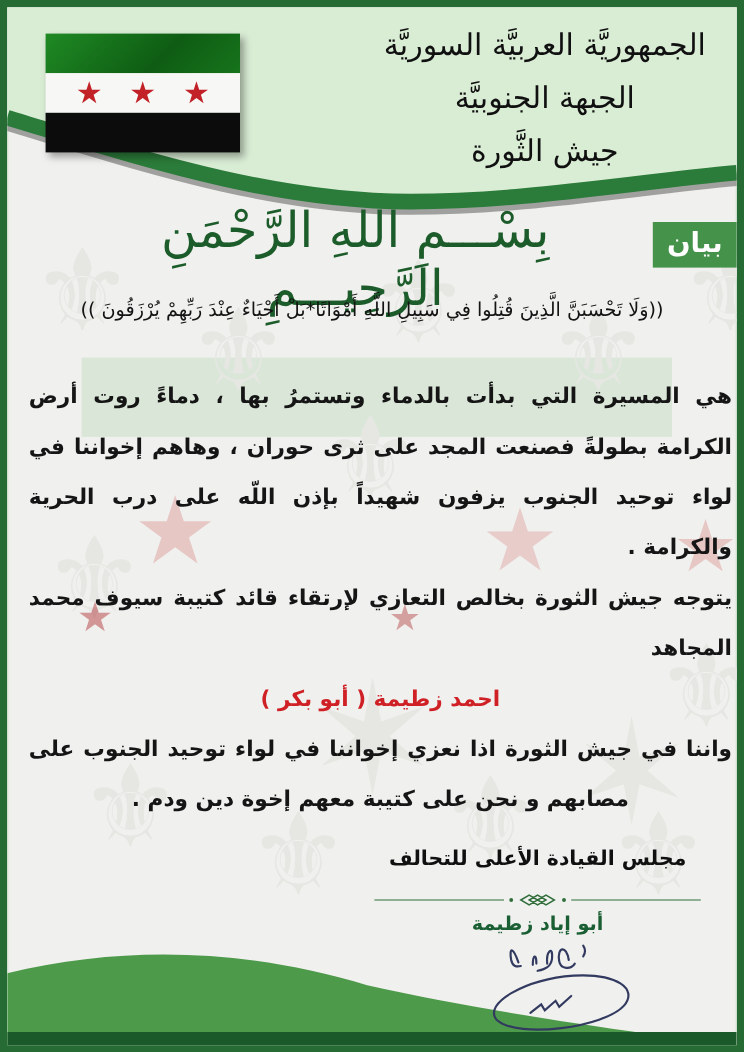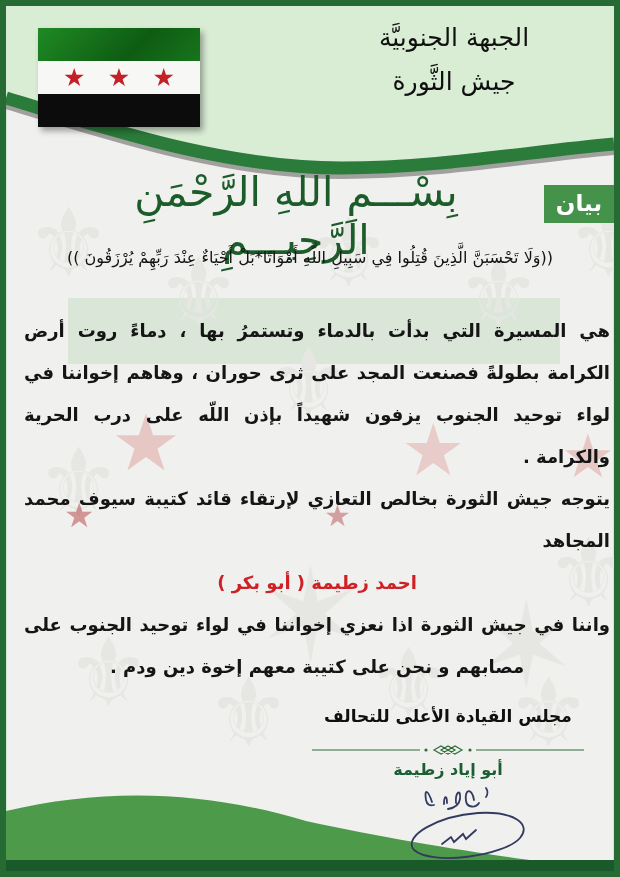--- a/index.html
+++ b/index.html
@@ -129,20 +129,21 @@
       <div class="g"></div>
       <div class="w">
         <span>★</span>
         <span>★</span>
         <span>★</span>
       </div>
       <div class="b"></div>
     </div>
 
     <div class="org">
+      <div>الجمهوريَّة العربيَّة السوريَّة</div>
       <div>الجبهة الجنوبيَّة</div>
       <div>جيش الثَّورة</div>
     </div>
 
 
     <div class="bayan">بيان</div>
 
     <div class="basmala">بِسْـــمِ اللهِ الرَّحْمَنِ الرَّحِيـــمِ</div>
 
     <div class="verse">((وَلَا تَحْسَبَنَّ الَّذِينَ قُتِلُوا فِي سَبِيلِ اللَّهِ أَمْوَاتًا*بَلْ أَحْيَاءٌ عِنْدَ رَبِّهِمْ يُرْزَقُونَ ))</div>

